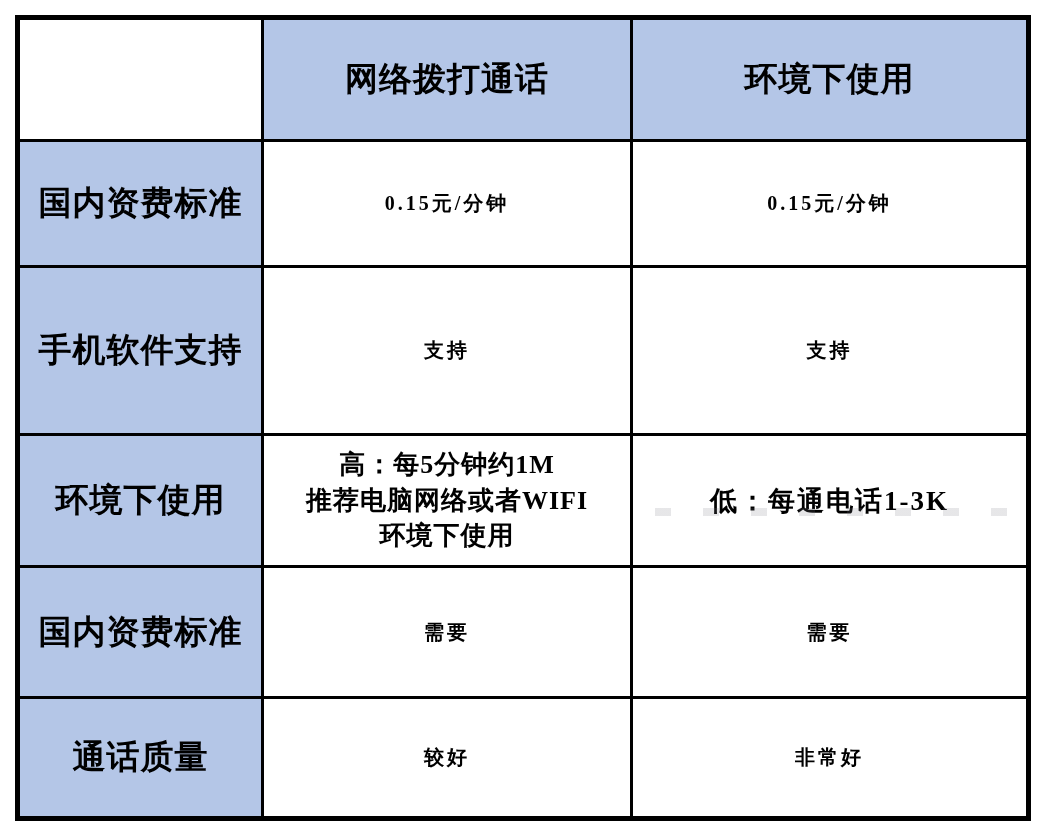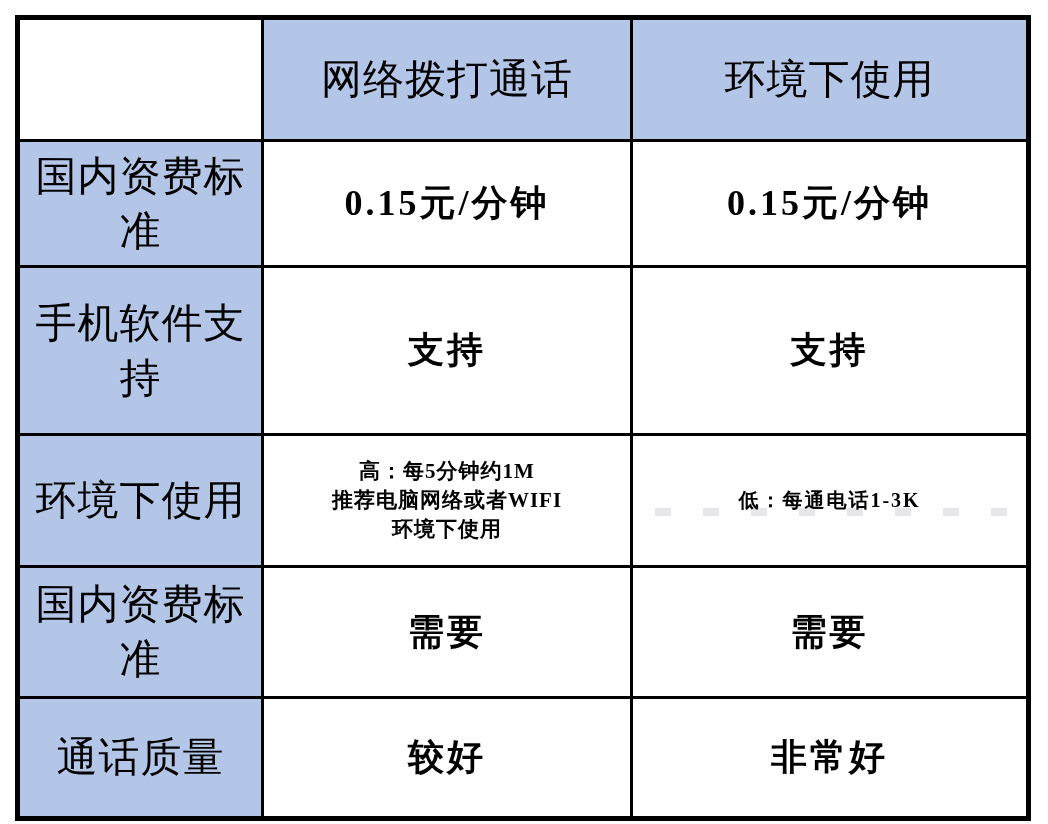--- a/index.html
+++ b/index.html
@@ -36,49 +36,49 @@
   .row-1      { height: 126px; }
   .row-2      { height: 168px; }
   .row-3      { height: 132px; }
   .row-4      { height: 131px; }
   .row-5      { height: 121px; }
 
   
   .hdr {
     background: #b4c6e7;
     font-family: "Liberation Sans", "DejaVu Sans", sans-serif;
-    font-weight: 400;
-    font-size: 41px;
+    font-weight: 700;
+    font-size: 33px;
     letter-spacing: 1px;
   }
   .corner {
     background: #ffffff;
   }
   
   .val {
     background: #ffffff;
     font-family: "Liberation Serif", "DejaVu Serif", serif;
     font-weight: 600;
-    font-size: 36px;
+    font-size: 20px;
     letter-spacing: 3px;
   }
   .val-multiline {
     text-align: left;
     padding-left: 8px;
     padding-right: 4px;
-    font-size: 21px;
+    font-size: 26px;
     letter-spacing: 1px;
     line-height: 1.38;
     white-space: pre-line;
   }
   .val-left {
     text-align: left;
     padding-left: 10px;
     padding-bottom: 16px;
-    font-size: 20px;
+    font-size: 27px;
     letter-spacing: 2px;
   }
   
   .smudge {
     position: absolute;
     left: 655px;
     top: 508px;
     width: 360px;
     height: 8px;
     background: repeating-linear-gradient(

